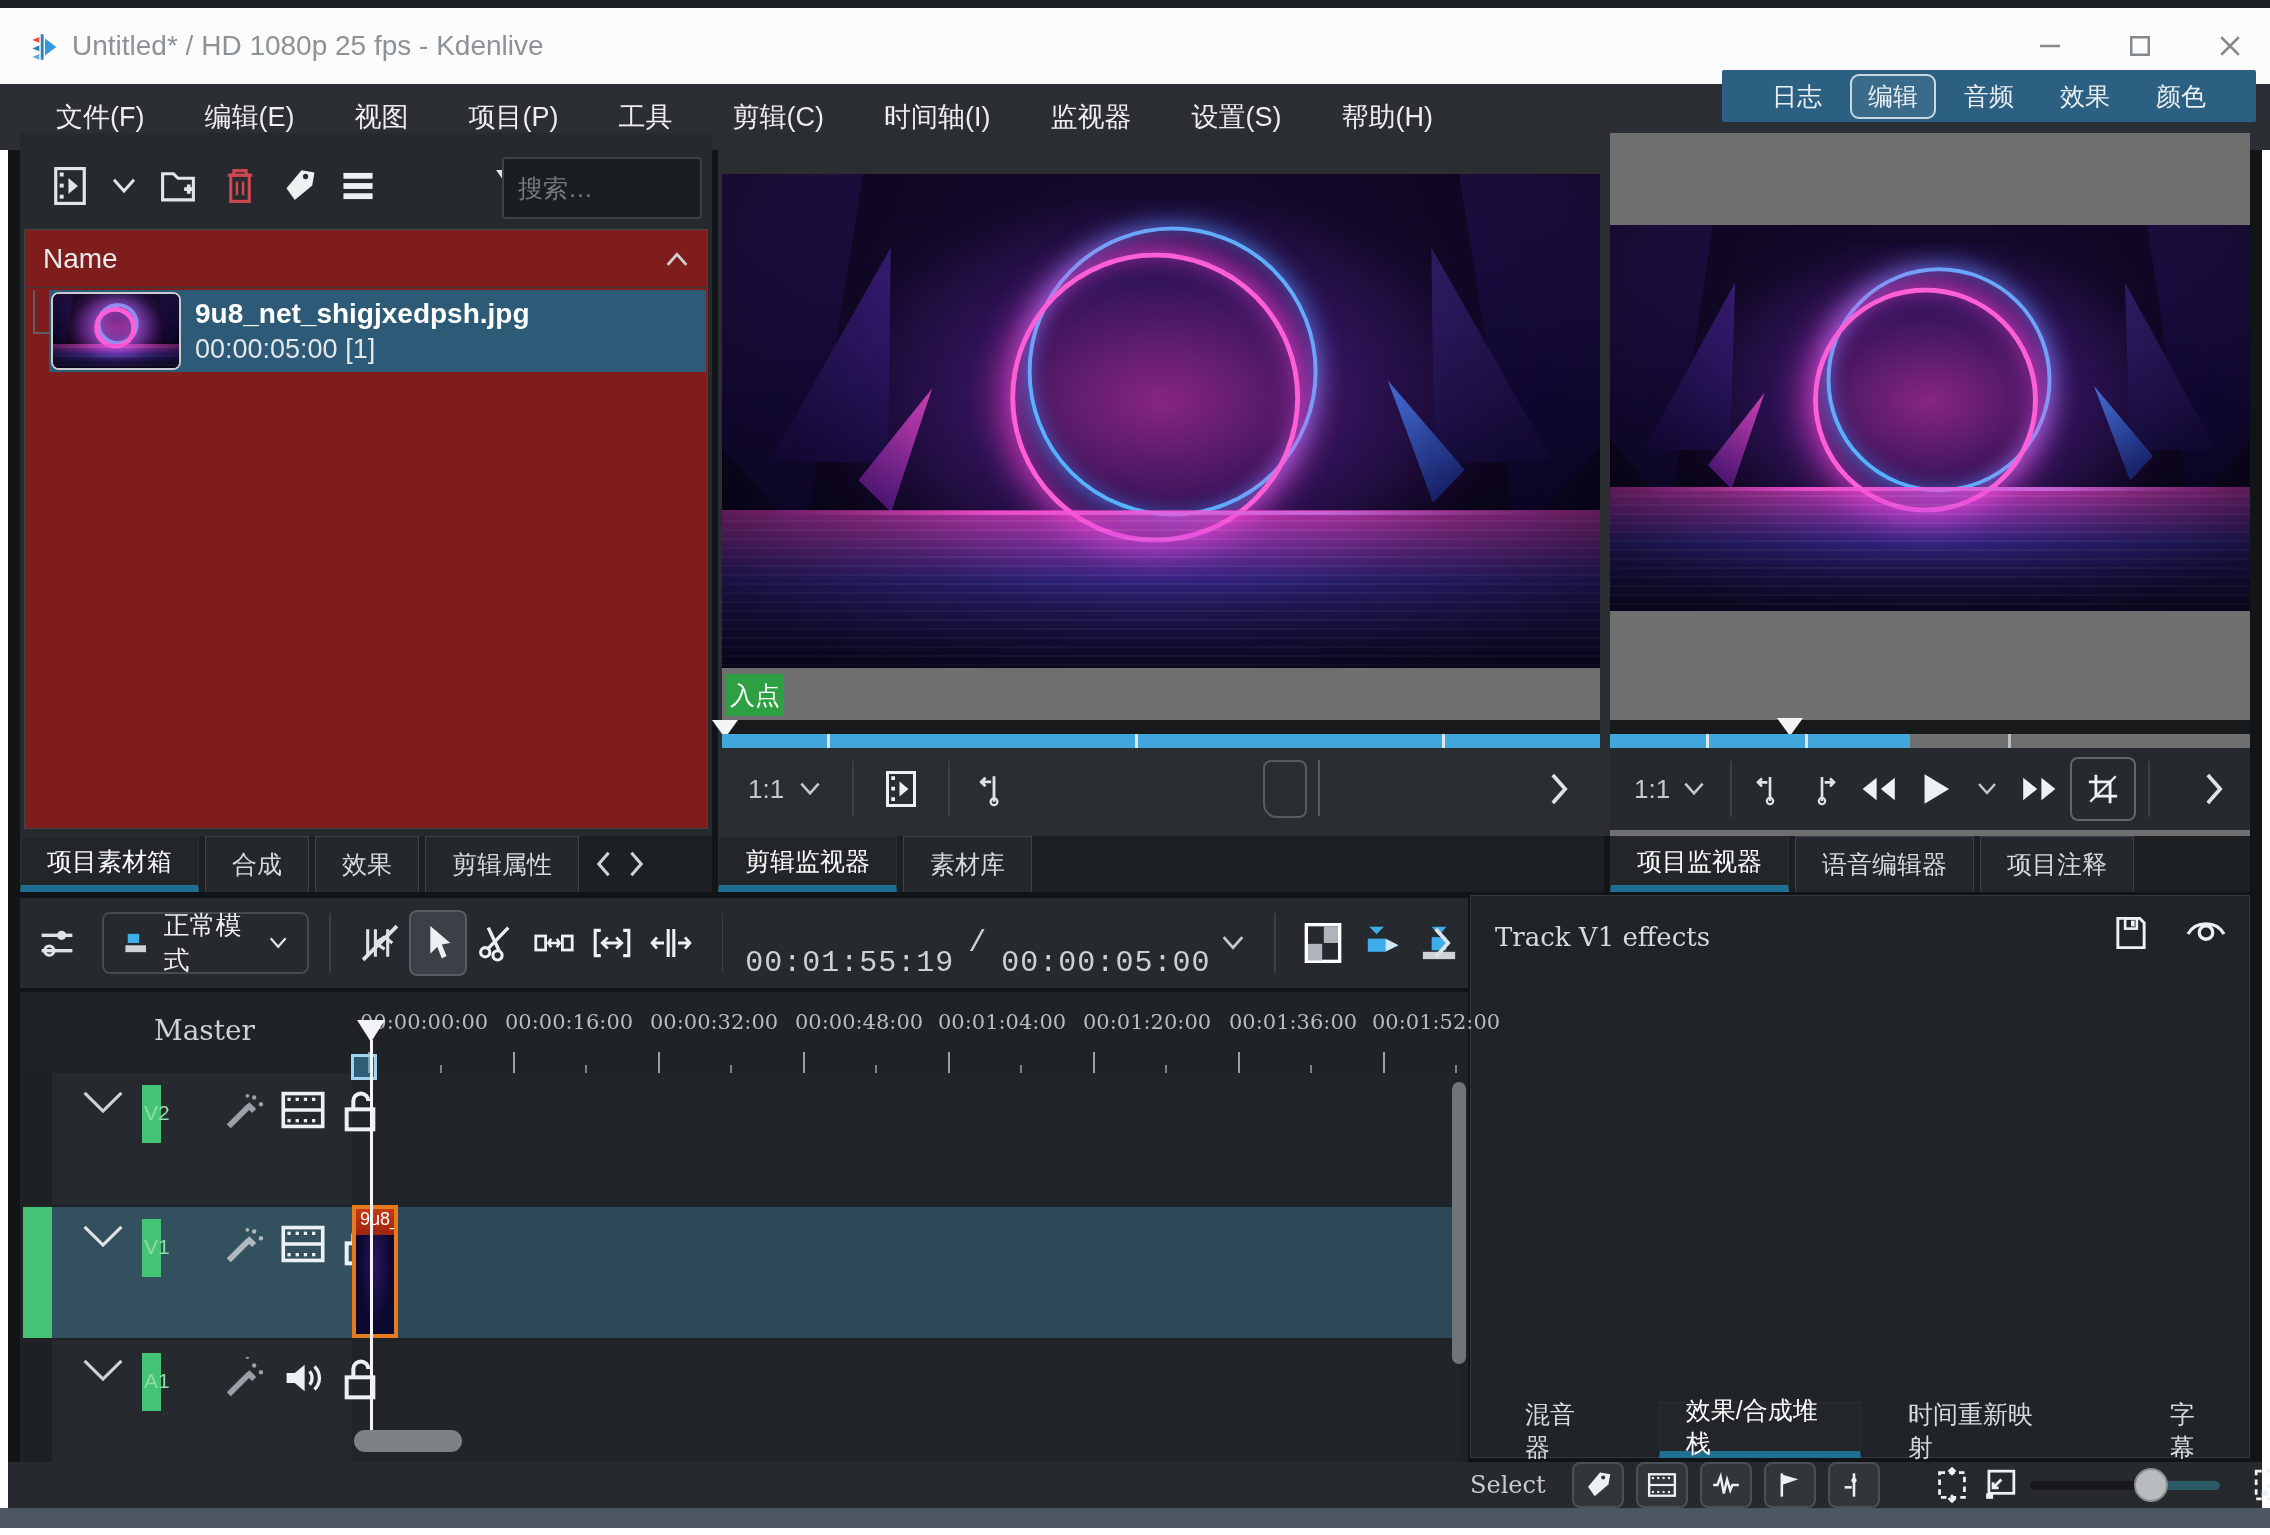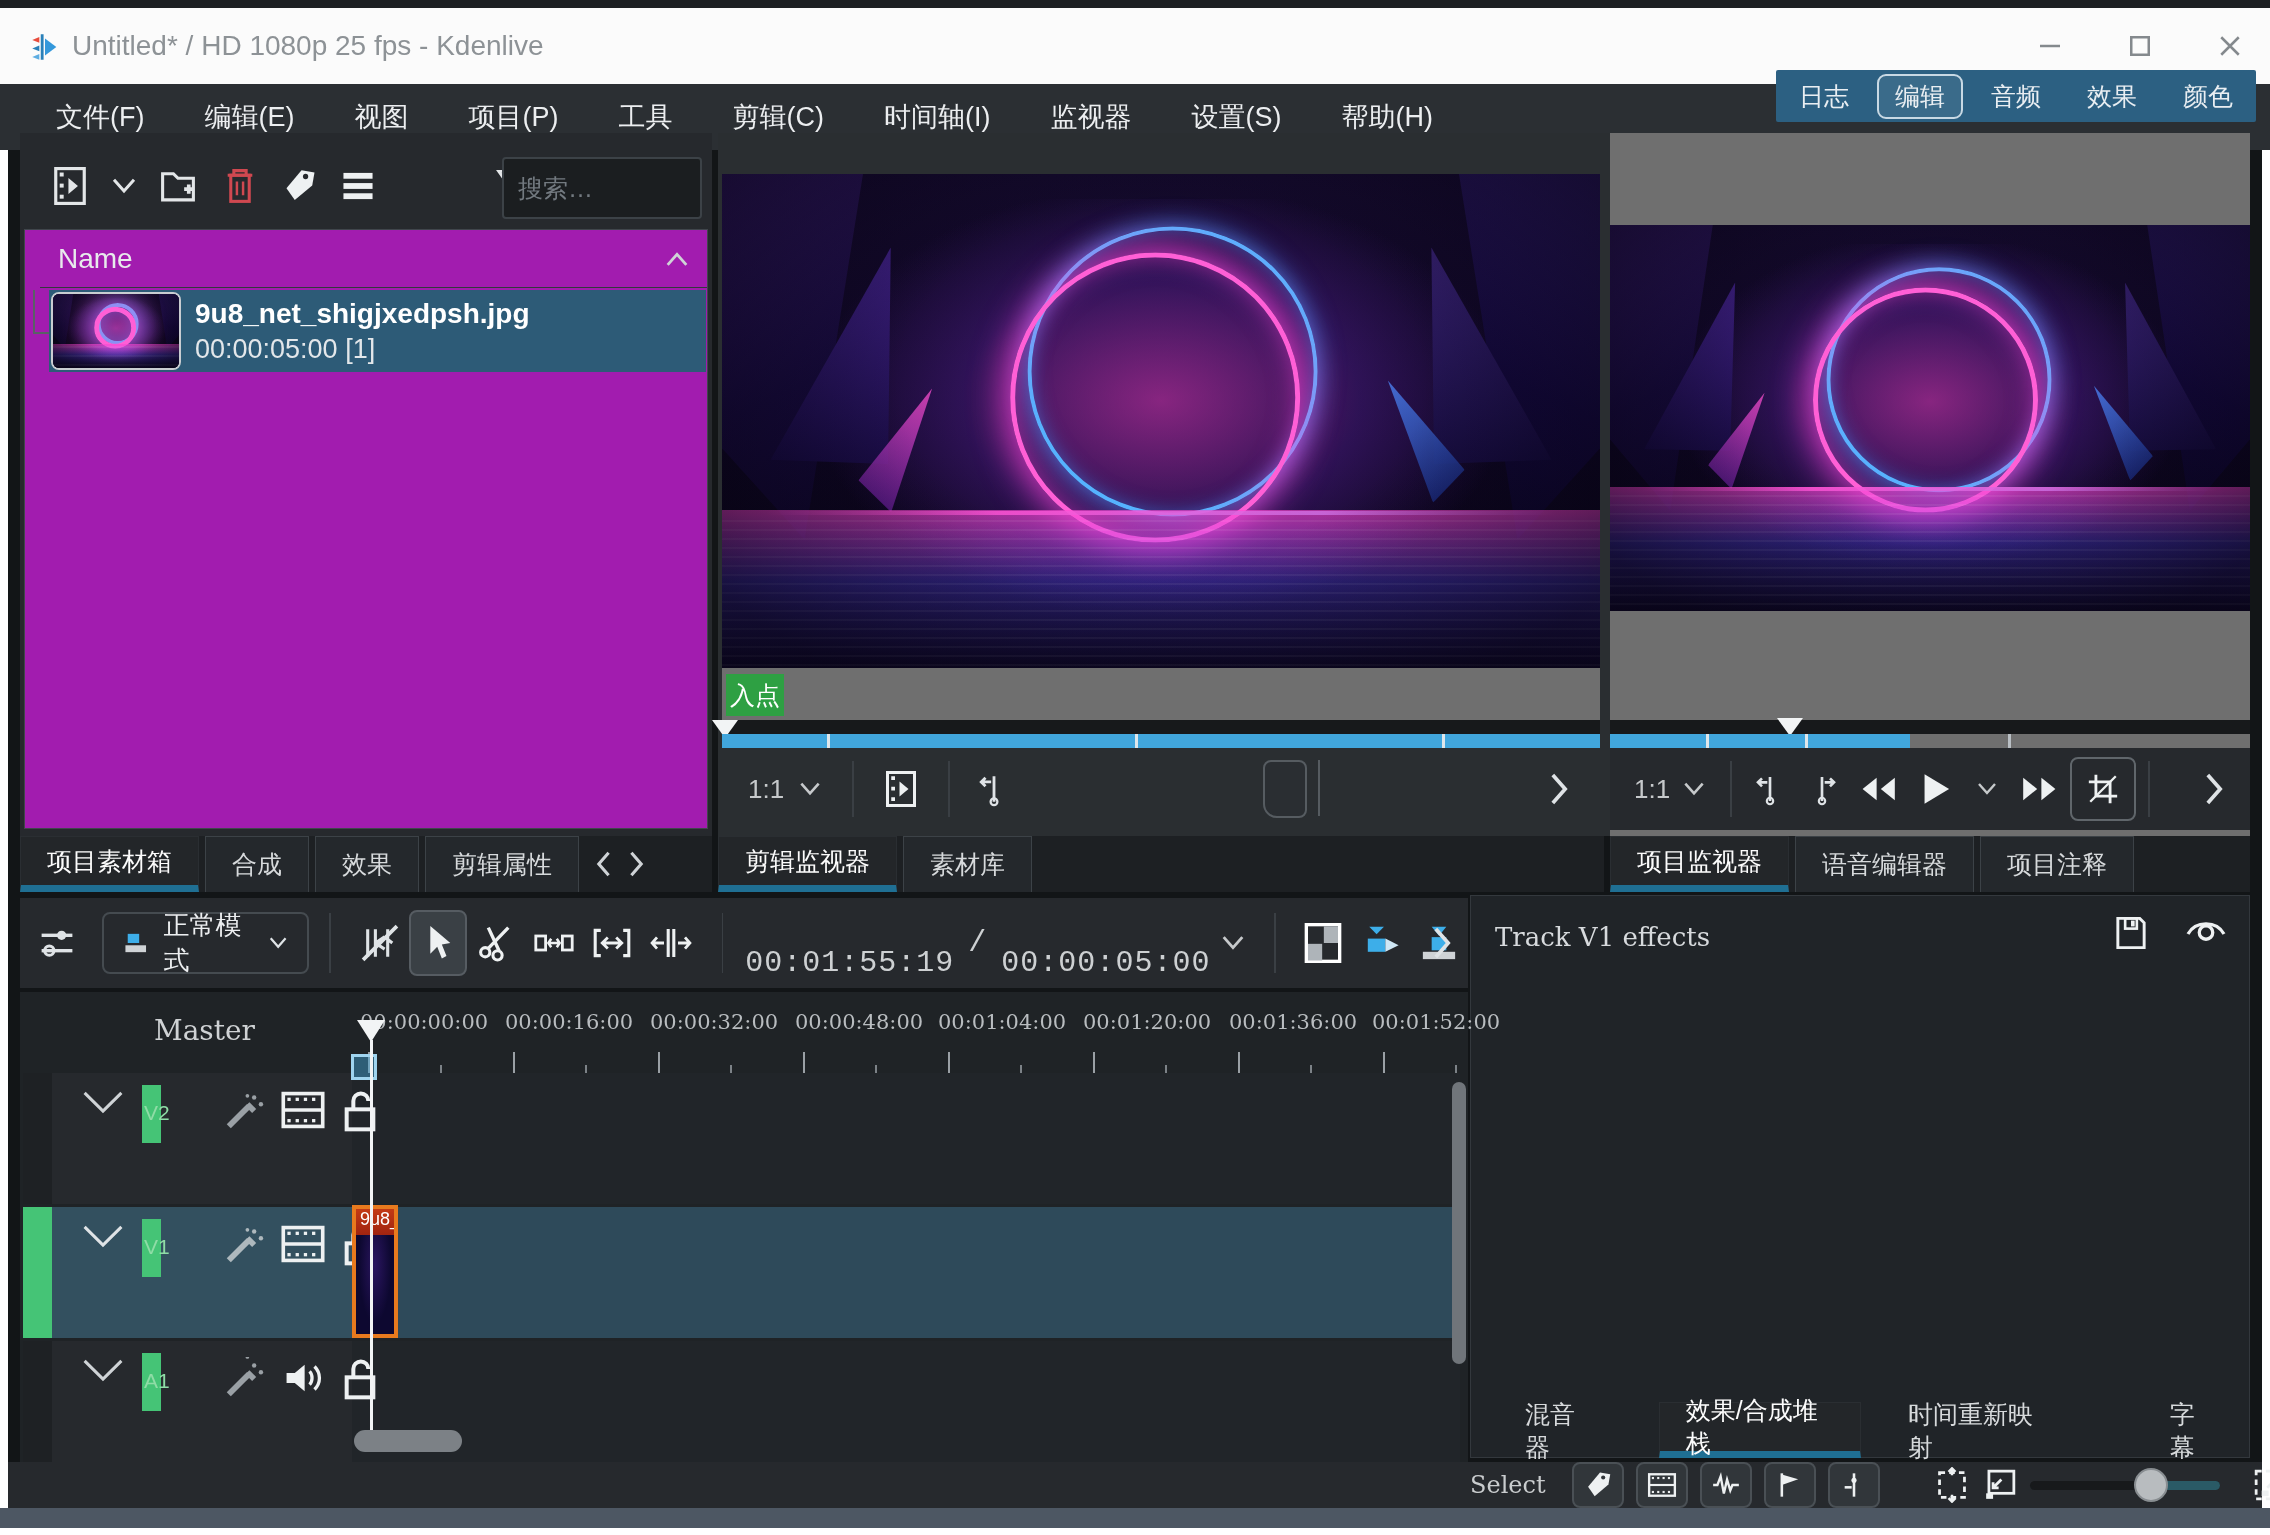--- a/index.html
+++ b/index.html
@@ -8,41 +8,41 @@
   .abs { position:absolute; }
 
   
   .topstrip { left:0; top:0; width:2270px; height:8px; background:#1d2023; }
   .titlebar { left:0; top:8px; width:2270px; height:76px; background:#fbfbfb; display:flex; align-items:center; }
   .title-text { margin-left:14px; font-size:28px; color:#8d9296; }
   .win-controls { position:absolute; right:18px; top:0; height:76px; display:flex; align-items:center; gap:46px; }
   .win-btn { width:44px; height:44px; display:flex; align-items:center; justify-content:center; color:#84898d; font-size:30px; }
   .menubar { left:0; top:84px; width:2270px; height:66px; background:#2b2f33; display:flex; align-items:center; padding-left:26px; }
   .menu-item { padding:0 30px; font-size:27px; color:#eceef0; height:66px; display:flex; align-items:center; }
-  .workspace { right:14px; top:70px; height:52px; background:#2c6082; display:flex; align-items:center; padding:0 5px; gap:10px; border-radius:2px; }
+  .workspace { right:14px; top:70px; height:52px; background:#2c6082; display:flex; align-items:center; padding:0 32px; gap:10px; border-radius:2px; }
   .ws-item { color:#e9eef2; font-size:25px; padding:4px 16px; border-radius:9px; border:2px solid transparent; }
   .ws-item.active { border-color:#c8d9e4; background:rgba(255,255,255,.07); }
   .content-bg { left:8px; top:150px; width:2254px; height:1360px; background:#121517; }
   .bottomframe { left:0; top:1508px; width:2270px; height:20px; background:#4d5763; }
   .sep-v { width:2px; background:#3a3f44; }
   .ic { display:block; }
   .tabbar { position:absolute; display:flex; align-items:stretch; background:#1d2023; }
   .tab { display:flex; align-items:center; padding:0 26px; font-size:25px; color:#d7dadc; background:#24282c; border:1px solid #3c4247; border-bottom:none; margin-right:6px; }
   .tab.active { background:#232629; border-color:#2a2e32; border-bottom:7px solid #1f6f93; color:#fcfcfc; }
   .tab.plain { background:transparent; border-color:transparent; }
   .mono { font-family:"DejaVu Serif", serif; }
   .tc { font-family:"Liberation Mono", monospace;margin-top:40px; }
 
   
   .bin-panel { left:20px; top:133px; width:692px; height:703px; background:#26292d; }
   .bin-toolbar { position:absolute; left:0; top:12px; width:100%; height:82px; display:flex; align-items:center; }
   .tool-btn { height:58px; display:flex; align-items:center; justify-content:center; }
   .search-box { position:absolute; left:482px; top:12px; width:200px; height:62px; background:#1b1e20; border:2px solid #3c4247; border-radius:4px; color:#9aa0a5; font-size:25px; padding:0 14px; }
   .search-box::placeholder { color:#737a80; }
-  .bin-tree { position:absolute; left:4px; top:96px; width:684px; height:600px; background:#a21caf; border:1px solid #40464c;padding-left:15px; }
+  .bin-tree { position:absolute; left:4px; top:96px; width:684px; height:600px; background:#7f1d1d; border:1px solid #40464c; }
   .tree-header { height:58px; border-bottom:1px solid #33383c; display:flex; align-items:center; padding:0 18px; font-size:28px; color:#e8eaec; }
   .bin-item { position:absolute; left:24px; top:60px; right:1px; height:82px; background:#2d5b77; display:flex; align-items:center; }
   .tree-branch { position:absolute; left:8px; top:60px; width:16px; height:44px; border-left:2px solid #5a6066; border-bottom:2px solid #5a6066; }
   .bin-thumb { width:130px; height:78px; border:2px solid #c9cdd1; border-radius:8px; overflow:hidden; margin-left:2px; flex:none; }
   .bin-meta { margin-left:14px; }
   .bin-name { font-size:28px; font-weight:bold; color:#ffffff; }
   .bin-dur { font-size:27px; color:#e3e7ea; margin-top:4px; }
 
   
   .clip-monitor { left:718px; top:133px; width:928px; height:703px; background:#2a2e31; }

